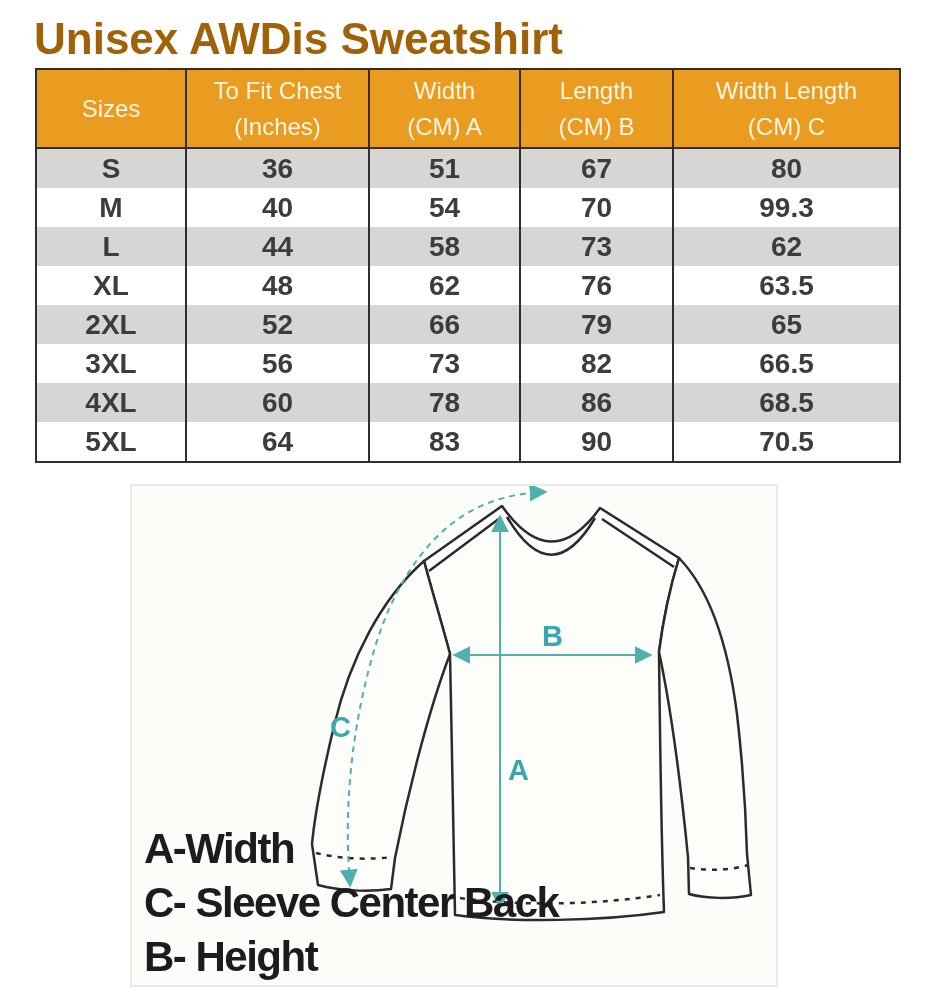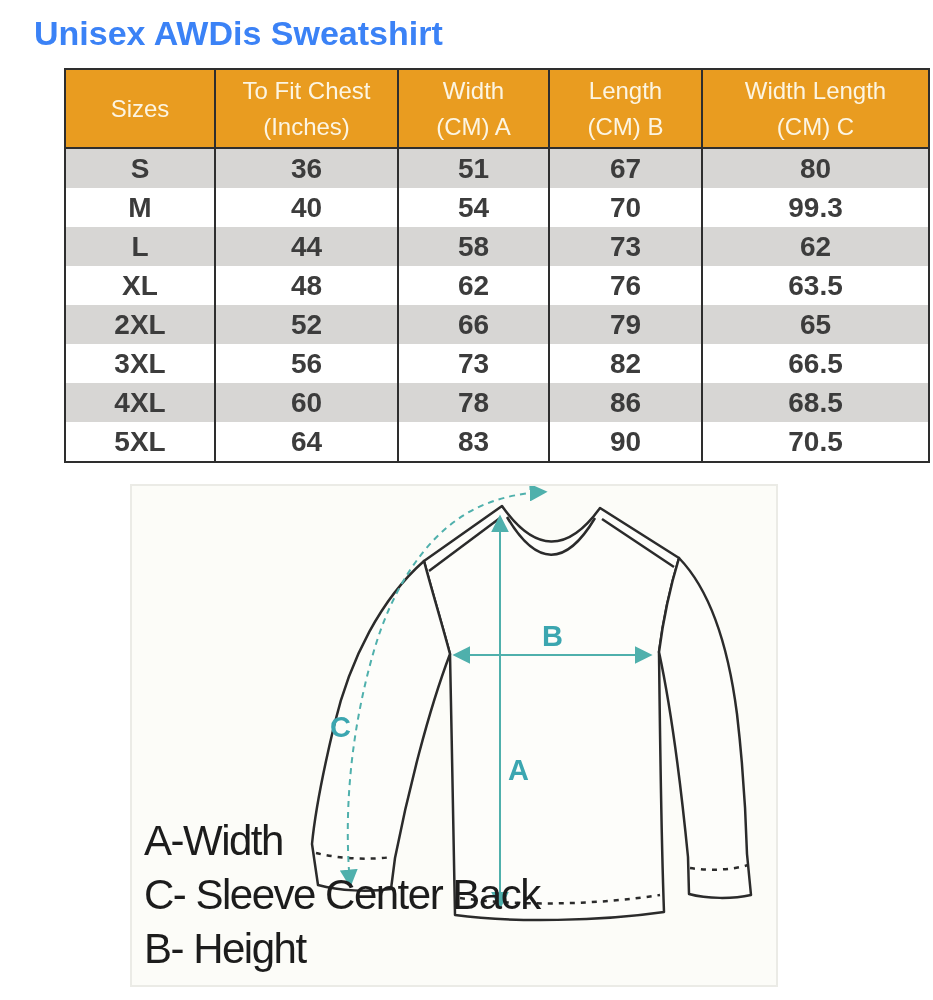--- a/index.html
+++ b/index.html
@@ -2,27 +2,26 @@
 <html><head>
 <meta charset="utf-8">
 <style>
   html,body{margin:0;padding:0;}
   body{
     width:933px;height:1000px;background:#ffffff;position:relative;
     font-family:"Liberation Sans",sans-serif;overflow:hidden;
   }
   .page-title{
     position:absolute;left:34px;top:14px;
-    font-size:34px;font-weight:700;color:#3b82f6;letter-spacing:0;
+    font-size:44px;font-weight:700;color:#a16207;letter-spacing:0;
   }
   .size-table-wrap{position:absolute;left:35px;top:68px;}
   table.size-table{
     border-collapse:collapse;table-layout:fixed;width:864px;
     border:2px solid #2e2e2e;
-    margin-left:29px;
   }
   table.size-table thead th{
     background:#E99C20;color:#FCF5E3;font-weight:400;font-size:24px;
     height:77px;vertical-align:middle;text-align:center;padding:0;
     border-left:2px solid #2e2e2e;border-bottom:2px solid #2e2e2e;
     line-height:1.5;
   }
   table.size-table thead th:first-child{border-left:none;}
   table.size-table tbody td{
     height:39px;text-align:center;vertical-align:middle;padding:0;
@@ -32,22 +31,22 @@
   table.size-table tbody td:first-child{border-left:none;}
   table.size-table tbody tr:nth-child(odd){background:#D7D6D4;}
   table.size-table tbody tr:nth-child(even){background:#FFFFFF;}
 
   .diagram-box{
     position:absolute;left:130px;top:484px;width:648px;height:503px;
     background:#FCFCF8;border:2px solid #EBEBE6;box-sizing:border-box;
   }
   .diagram-box svg{position:absolute;left:0;top:0;}
   .legend{
-    position:absolute;left:12px;top:328px;
-    font-weight:400;color:#1c1c1c;font-size:42px;line-height:54px;
+    position:absolute;left:12px;top:336px;
+    font-weight:700;color:#1c1c1c;font-size:42px;line-height:54px;
     letter-spacing:-1.5px;white-space:nowrap;
   }
   .dim-label{
     font-family:"Liberation Sans",sans-serif;font-size:29px;font-weight:700;
     fill:#3BA6B0;
   }
 </style>
 </head>
 <body>
 

